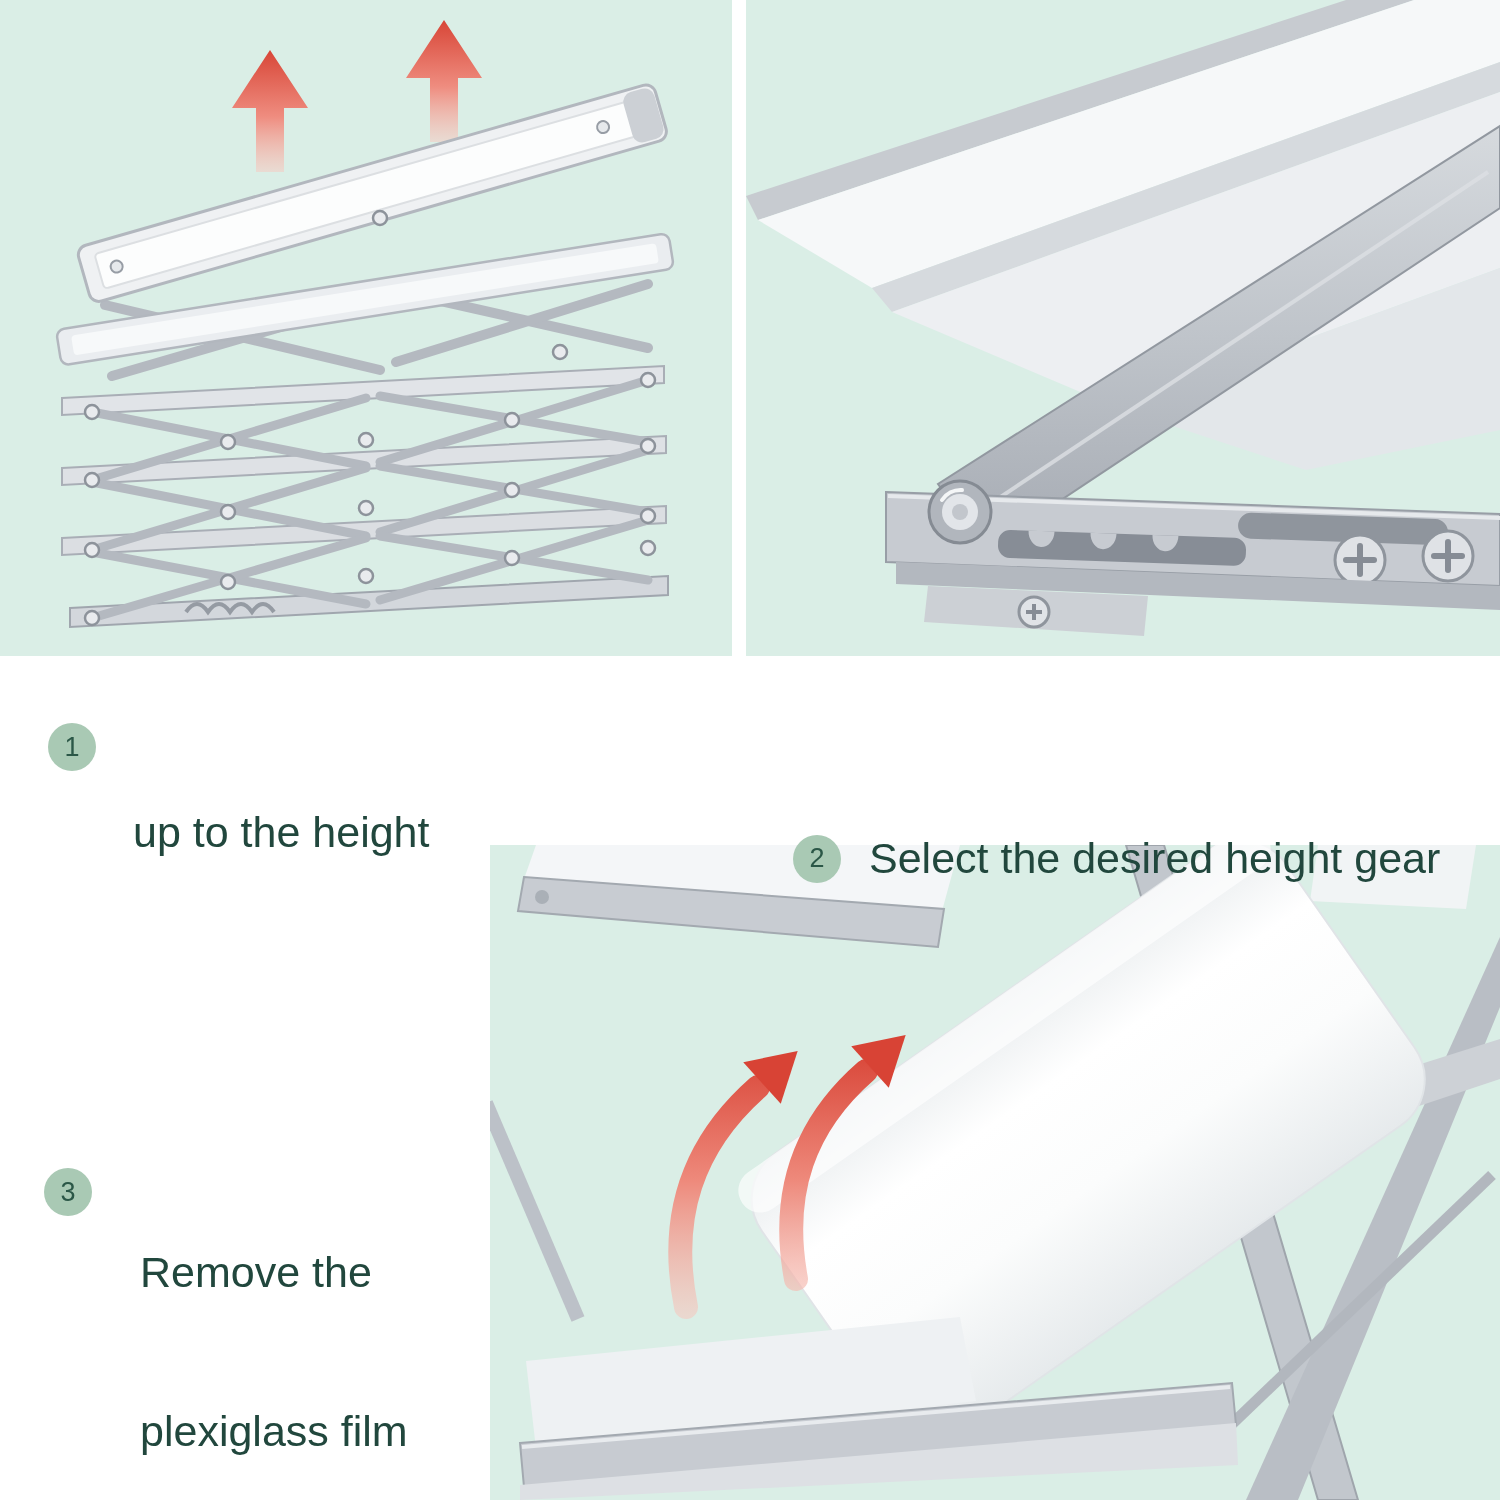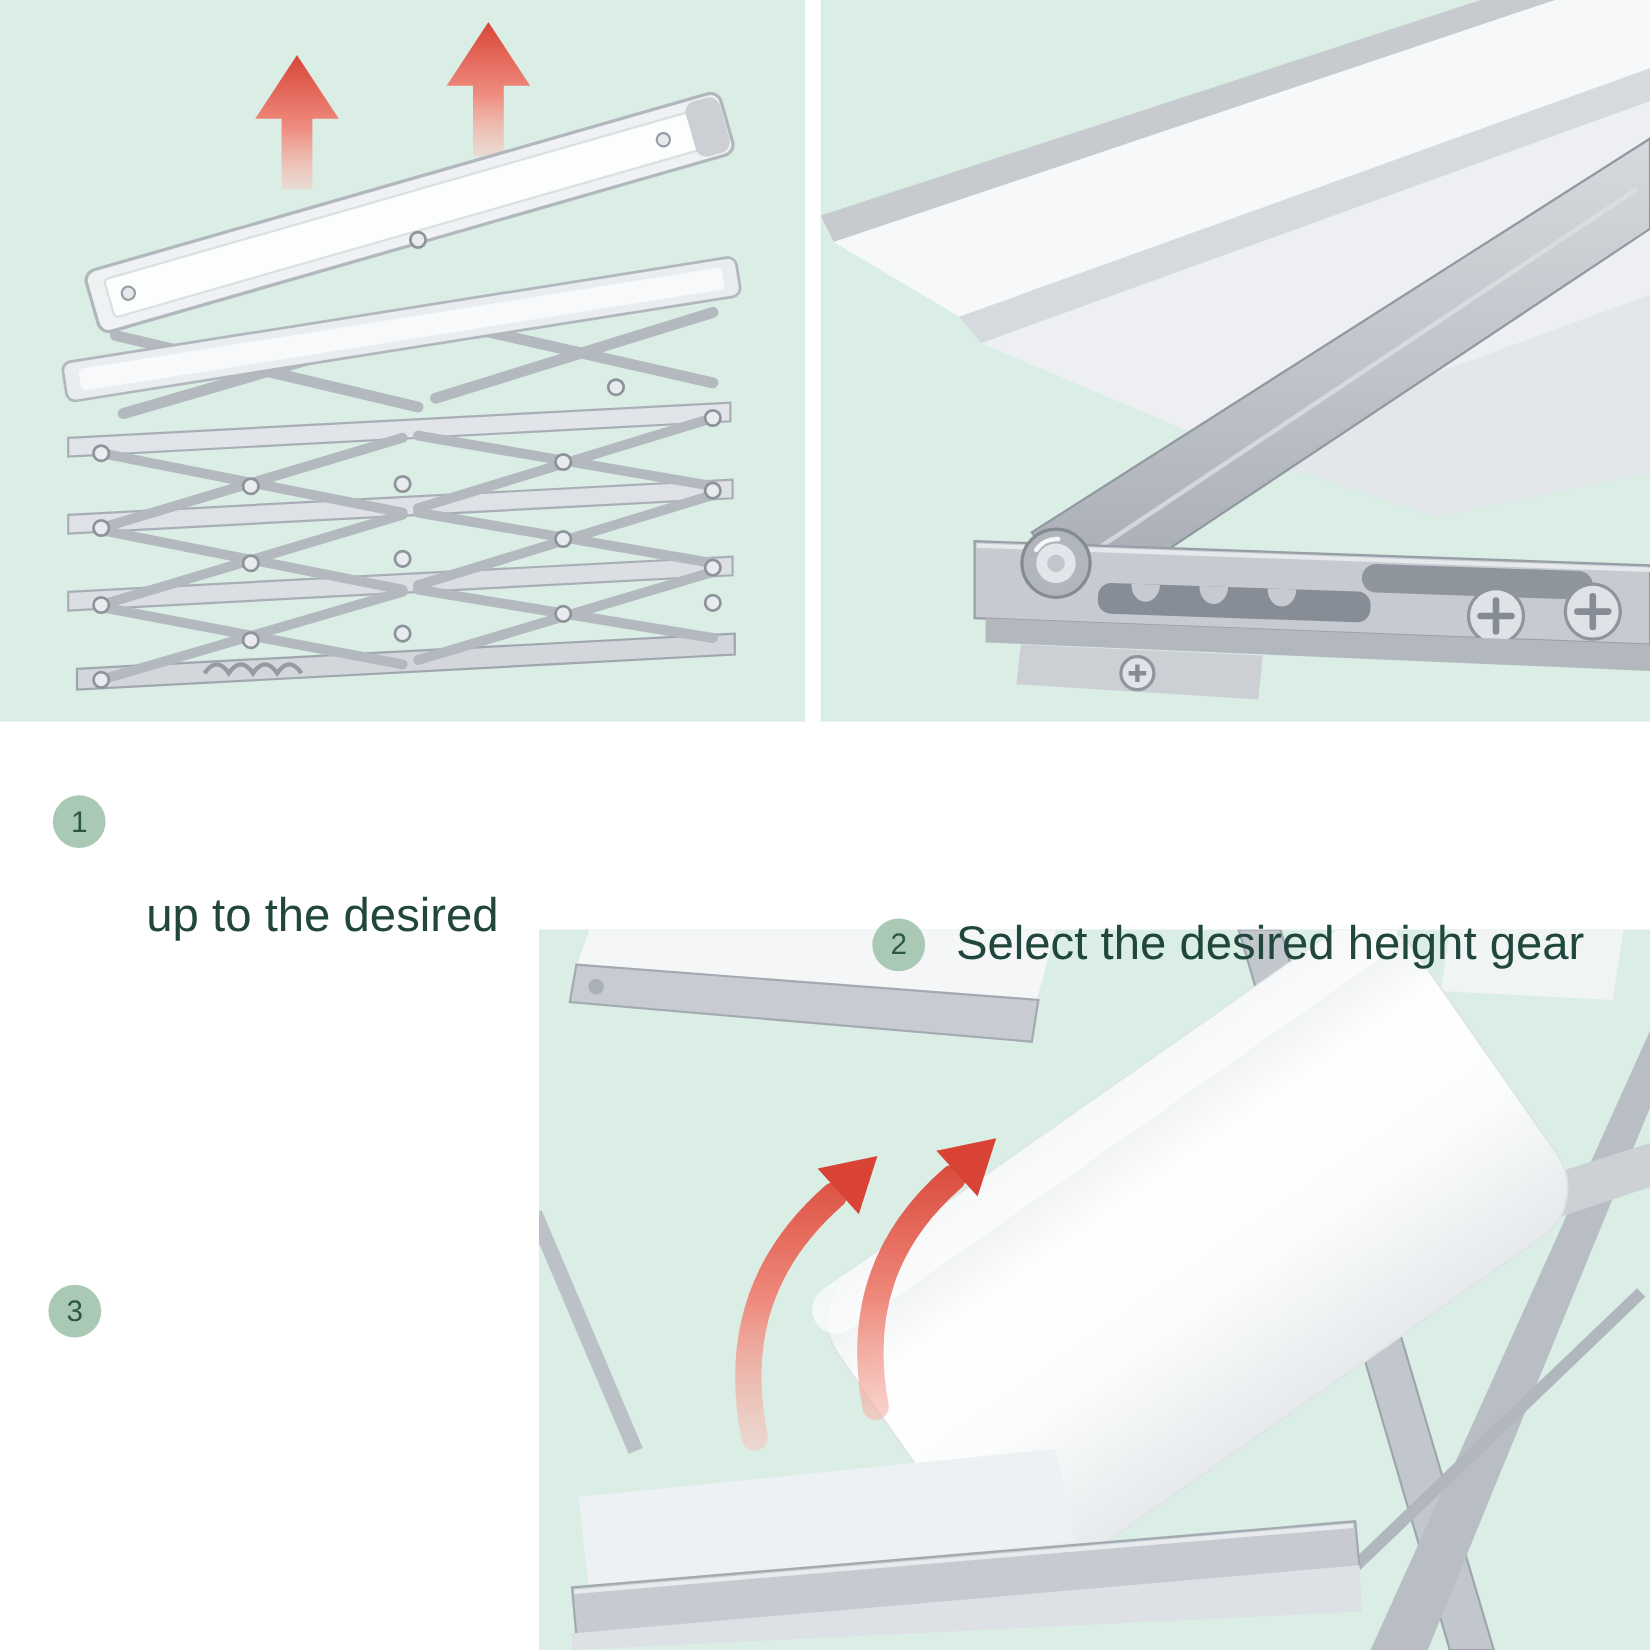--- a/index.html
+++ b/index.html
@@ -251,34 +251,36 @@
         <polygon points="30,640 746,578 748,620 30,655" fill="#dde0e4"></polygon>
       </g>
     </svg>
   </section>
 
   <div class="step step-1">
     <div class="badge">
       <span class="badge-num">1</span>
     </div>
     <div class="step-text">
-      <div>up to the desired</div>
+      <div>up to the height</div>
     </div>
   </div>
 
   <div class="step step-2">
     <div class="badge">
       <span class="badge-num">2</span>
     </div>
     <div class="step-text">
       <div>Select the desired height gear</div>
     </div>
   </div>
 
   <div class="step step-3">
     <div class="badge">
       <span class="badge-num">3</span>
     </div>
     <div class="step-text">
+      <div>Remove the</div>
+      <div>plexiglass film</div>
     </div>
   </div>
 
 </div>
 
 </body></html>

